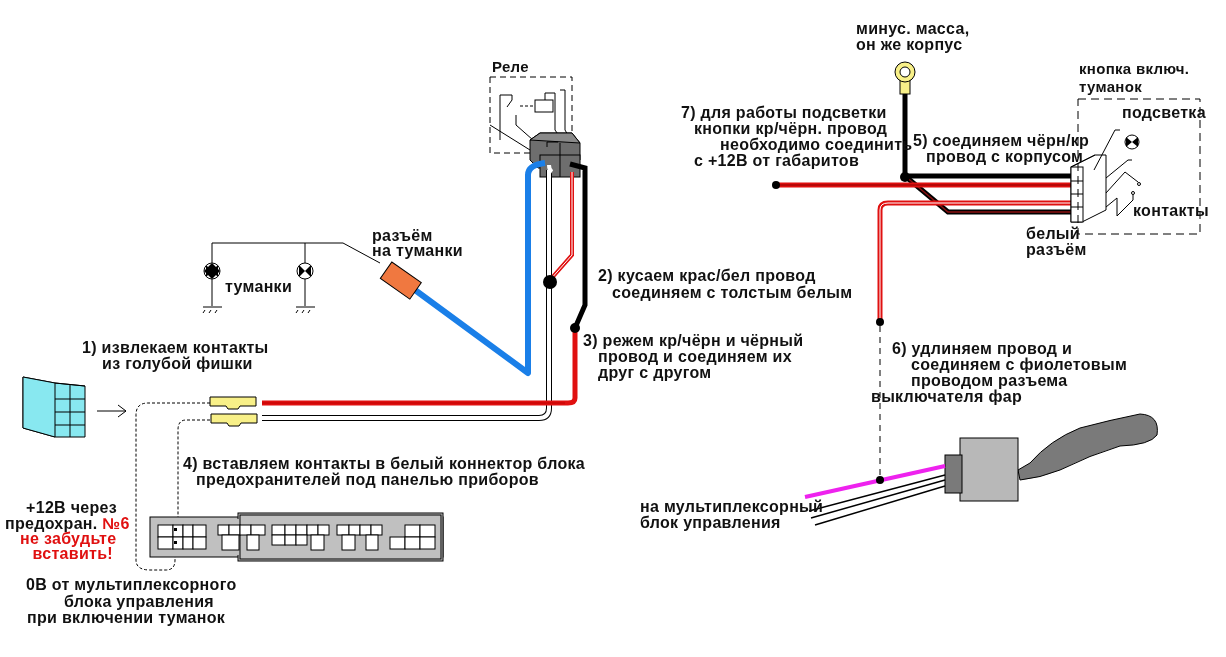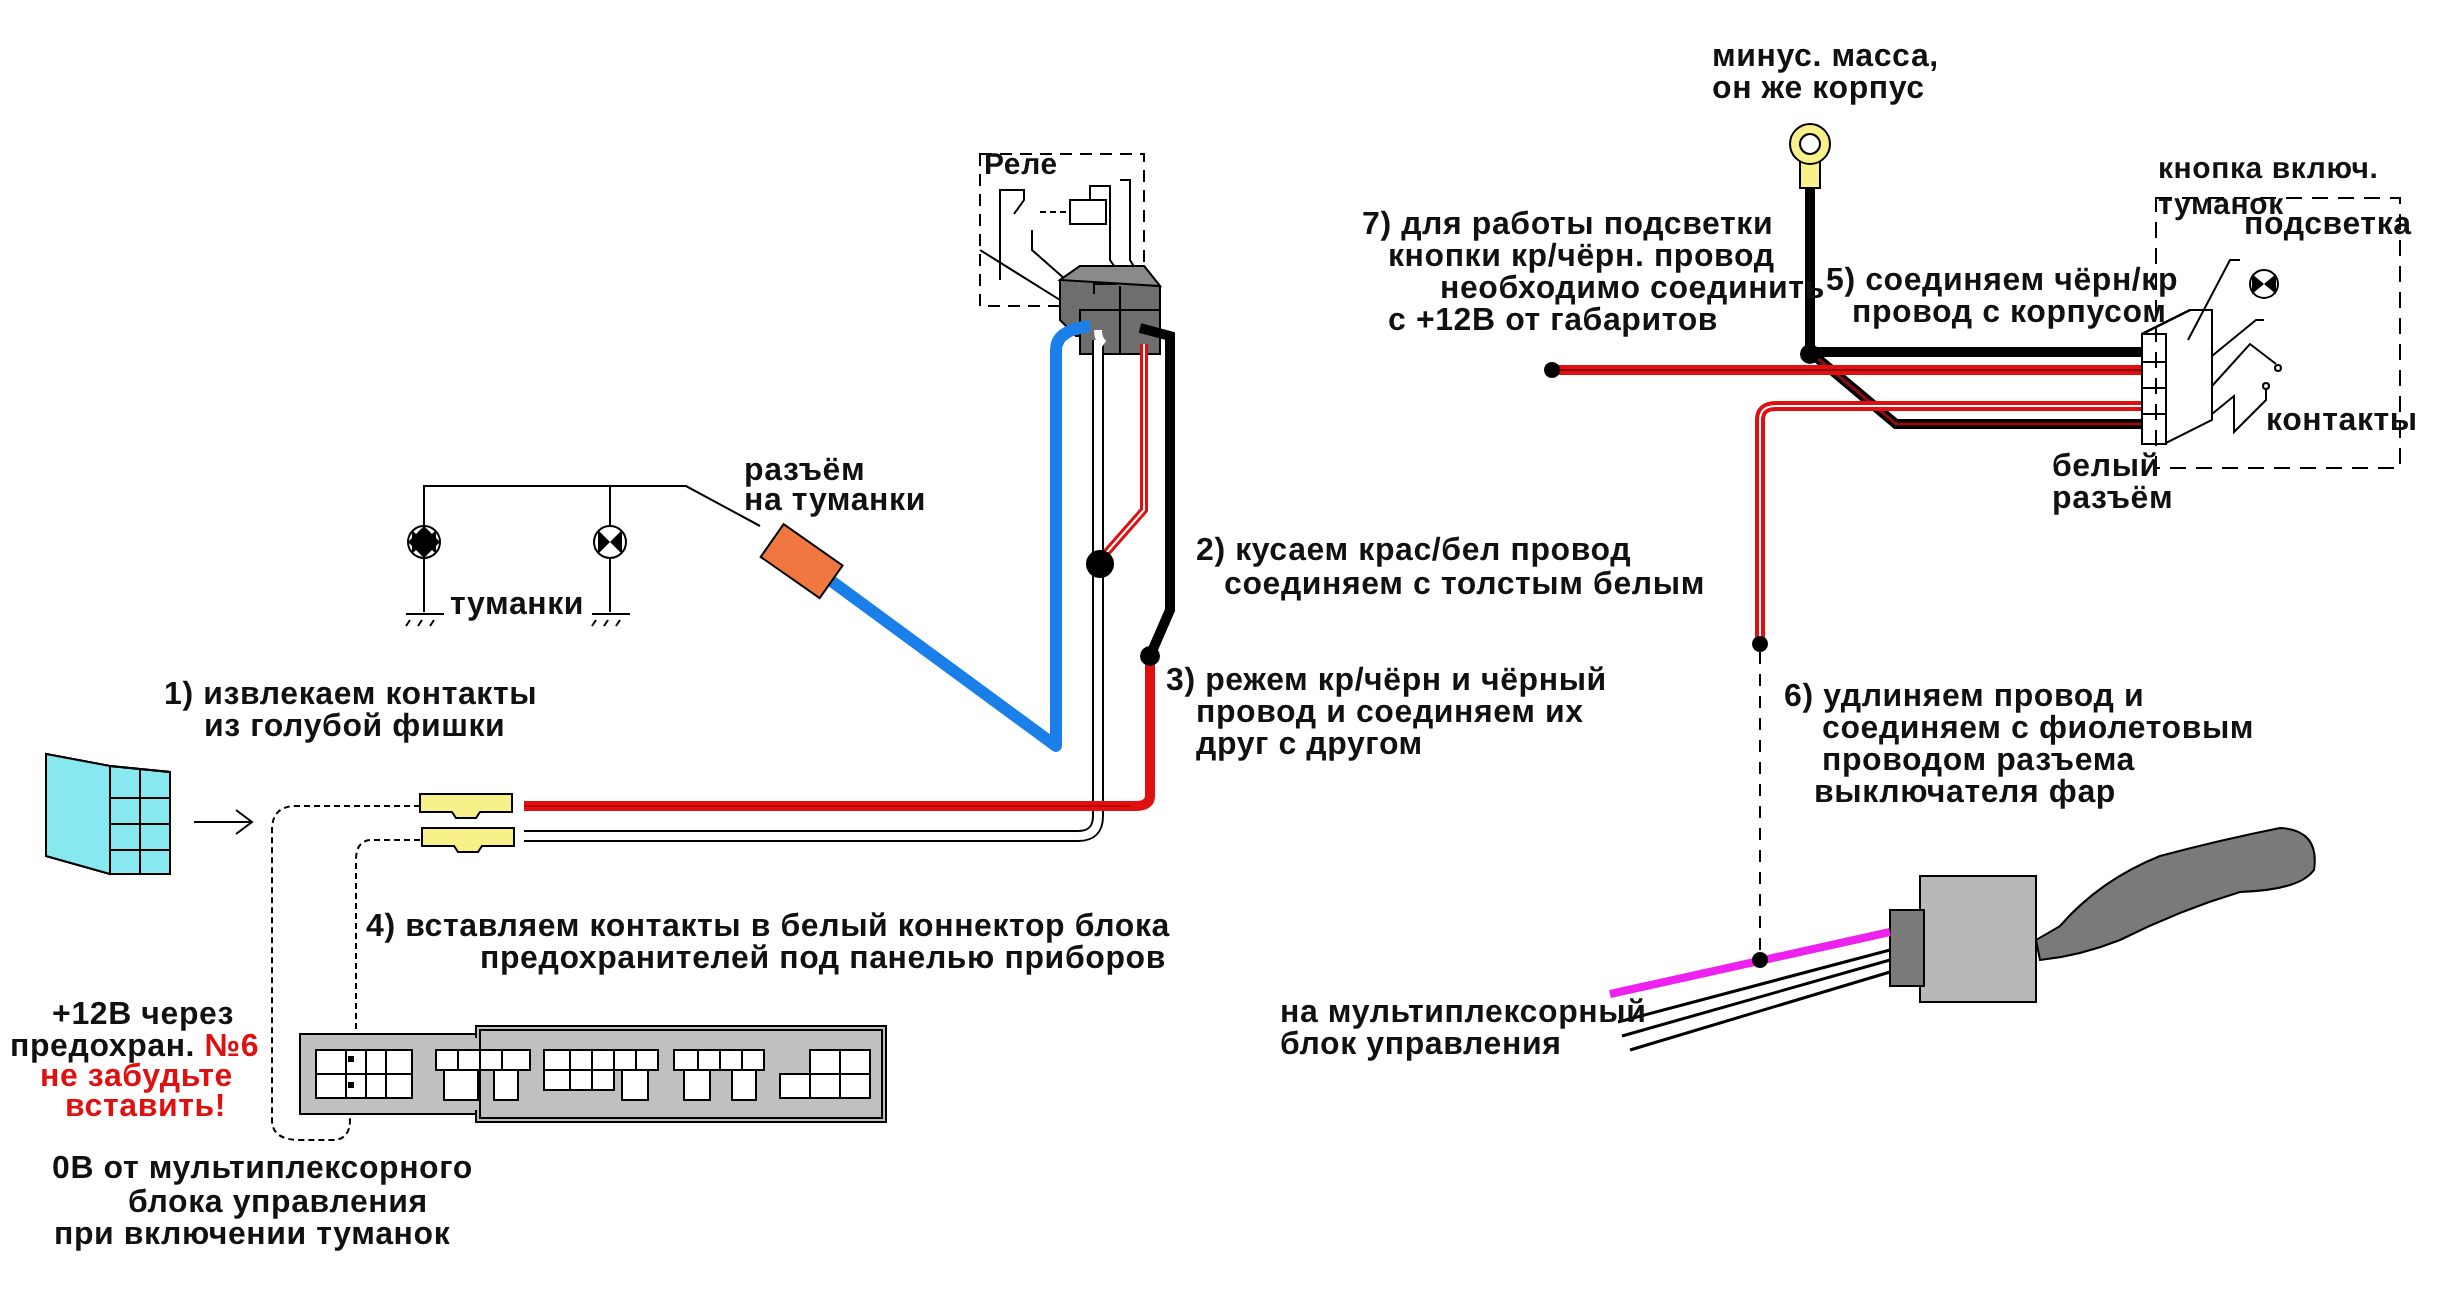--- a/index.html
+++ b/index.html
@@ -1,21 +1,21 @@
 <!DOCTYPE html>
 <html><head>
 <meta charset="utf-8">
 <style>
   html, body { margin: 0; padding: 0; background: #ffffff; }
   body { width: 1226px; height: 657px; position: relative; overflow: hidden;
          font-family: "Liberation Sans", sans-serif; }
   svg { position: absolute; left: 0; top: 0; }
   .lbl { position: absolute; font-family: "Liberation Sans", sans-serif; font-weight: bold;
          font-size: 16px; line-height: 16px; color: #111; white-space: nowrap; letter-spacing: 0.3px; }
-  .big { font-size: 15px; line-height: 19px; margin-top: 16px; }
+  .big { font-size: 15px; line-height: 19px; }
   .red { color: #e01010; }
   .right { text-align: right; }
 </style>
 </head>
 <body>
 
 <svg width="1226" height="657" viewBox="0 0 1226 657">
 
   <g>
     <rect x="490" y="77" width="82" height="76" fill="none" stroke="#000" stroke-dasharray="6,4" stroke-width="1"></rect>
@@ -219,21 +219,21 @@
 <div class="lbl" style="left:102px;top:356px;">из голубой фишки</div>
 
 <div class="lbl" style="left:598px;top:268px;">2) кусаем крас/бел провод</div>
 <div class="lbl" style="left:612px;top:285px;">соединяем с толстым белым</div>
 
 <div class="lbl" style="left:583px;top:333px;">3) режем кр/чёрн и чёрный</div>
 <div class="lbl" style="left:598px;top:349px;">провод и соединяем их</div>
 <div class="lbl" style="left:598px;top:365px;">друг с другом</div>
 
 <div class="lbl" style="left:183px;top:456px;">4) вставляем контакты в белый коннектор блока</div>
-<div class="lbl" style="left:196px;top:472px;margin-left:44px;">предохранителей под панелью приборов</div>
+<div class="lbl" style="left:196px;top:472px;">предохранителей под панелью приборов</div>
 
 <div class="lbl right" style="left:20px;top:500px;width:97px;">+12В через</div>
 <div class="lbl right" style="left:5px;top:516px;width:112px;"><span>предохран. </span><span class="red">№6</span></div>
 <div class="lbl red right" style="left:20px;top:531px;width:95px;">не забудьте</div>
 <div class="lbl red right" style="left:20px;top:546px;width:93px;">вставить!</div>
 
 <div class="lbl" style="left:26px;top:577px;">0В от мультиплексорного</div>
 <div class="lbl" style="left:64px;top:594px;">блока управления</div>
 <div class="lbl" style="left:27px;top:610px;">при включении туманок</div>
 
@@ -253,16 +253,16 @@
 
 <div class="lbl" style="left:1122px;top:105px;">подсветка</div>
 <div class="lbl" style="left:1133px;top:203px;">контакты</div>
 
 <div class="lbl" style="left:1026px;top:226px;text-align:right;">белый</div>
 <div class="lbl" style="left:1026px;top:242px;">разъём</div>
 
 <div class="lbl" style="left:892px;top:341px;">6)  удлиняем провод и</div>
 <div class="lbl" style="left:911px;top:357px;">соединяем с фиолетовым</div>
 <div class="lbl" style="left:911px;top:373px;">проводом разъема</div>
-<div class="lbl" style="left:907px;top:389px;text-align:center;">выключателя фар</div>
+<div class="lbl" style="left:871px;top:389px;text-align:center;">выключателя фар</div>
 
 <div class="lbl" style="left:640px;top:499px;">на мультиплексорный</div>
 <div class="lbl" style="left:640px;top:515px;">блок управления</div>
 
 </body></html>

